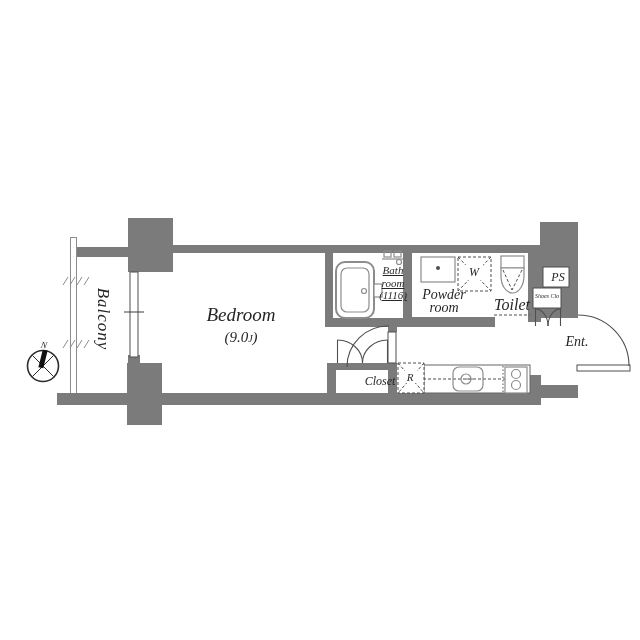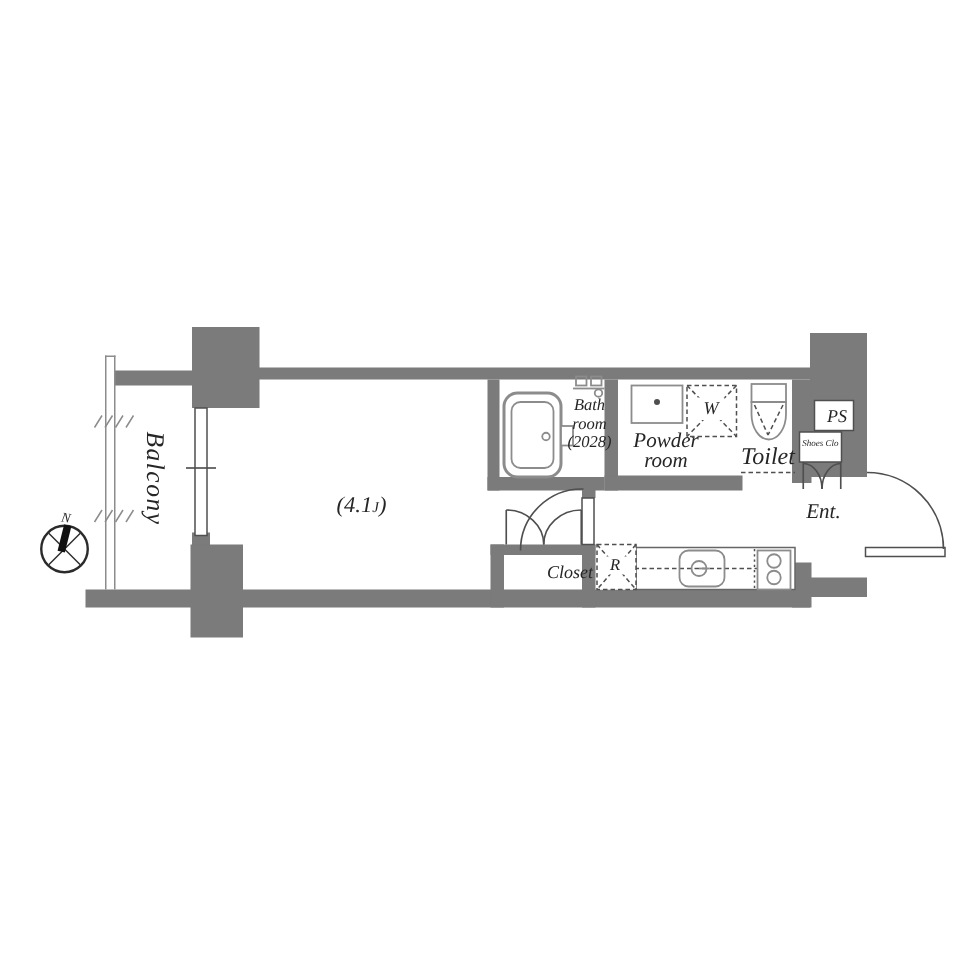--- a/index.html
+++ b/index.html
@@ -34,28 +34,28 @@
 
   .lbl{
     position:absolute;z-index:2;color:var(--text);
     font-style:italic;text-align:center;white-space:nowrap;
   }
   .bl{display:block;}
   .balcony{left:63px;top:309px;width:80px;font-size:17px;letter-spacing:1px;transform:rotate(90deg);}
   .bedroom{left:181px;top:304px;width:120px;font-size:19px;}
   .bsize{left:181px;top:329px;width:120px;font-size:15px;}
   .small-j{font-size:10px;}
-  .bath{left:369px;top:264px;width:48px;font-size:11px;line-height:12.5px;}
+  .bath{left:369px;top:264px;width:48px;font-size:11px;line-height:12.5px;text-decoration:underline;}
   .powder{left:408px;top:288px;width:72px;font-size:14px;line-height:13px;}
   .toilet{left:482px;top:296px;width:60px;font-size:16px;}
   .wbox{left:465px;top:265px;width:18px;font-size:12px;background:#fff;}
   .rbox{left:401px;top:371px;width:18px;font-size:11px;background:#fff;}
   .ps{left:543px;top:270px;width:30px;font-size:12px;}
   .shoes{left:532px;top:293px;width:30px;font-size:6px;}
-  .ent{left:524px;top:334px;width:50px;font-size:14px;}
+  .ent{left:552px;top:334px;width:50px;font-size:14px;}
   .closet{left:351px;top:374px;width:58px;font-size:12px;}
   .north{left:36px;top:340px;width:16px;font-size:9px;transform:rotate(10deg);}
 </style>
 </head>
 <body>
 
 <div id="stage">
 
   <svg id="plan-svg" width="640" height="640" viewBox="0 0 640 640">
 
@@ -178,26 +178,27 @@
     <g>
       <circle class="cmp" cx="43" cy="366" r="15.5"></circle>
       <line class="cmpln" x1="32.5" y1="376.5" x2="53.5" y2="355.5"></line>
       <line class="cmpln" x1="32.5" y1="355.5" x2="53.5" y2="376.5"></line>
       <rect class="needle" x="40.5" y="350" width="5" height="18" transform="rotate(14 43 359)"></rect>
     </g>
   </svg>
 
   <div class="lbl balcony">Balcony</div>
 
-  <div class="lbl bsize"><span>(4.1</span><span class="small-j">J</span><span>)</span></div>
+  <div class="lbl bedroom">Bedroom</div>
+  <div class="lbl bsize"><span>(9.0</span><span class="small-j">J</span><span>)</span></div>
 
   <div class="lbl bath">
     <span class="bl">Bath</span>
     <span class="bl">room</span>
-    <span class="bl">(2028)</span>
+    <span class="bl">(1116)</span>
   </div>
 
   <div class="lbl powder">
     <span class="bl">Powder</span>
     <span class="bl">room</span>
   </div>
 
   <div class="lbl toilet">Toilet</div>
   <div class="lbl wbox">W</div>
   <div class="lbl rbox">R</div>

